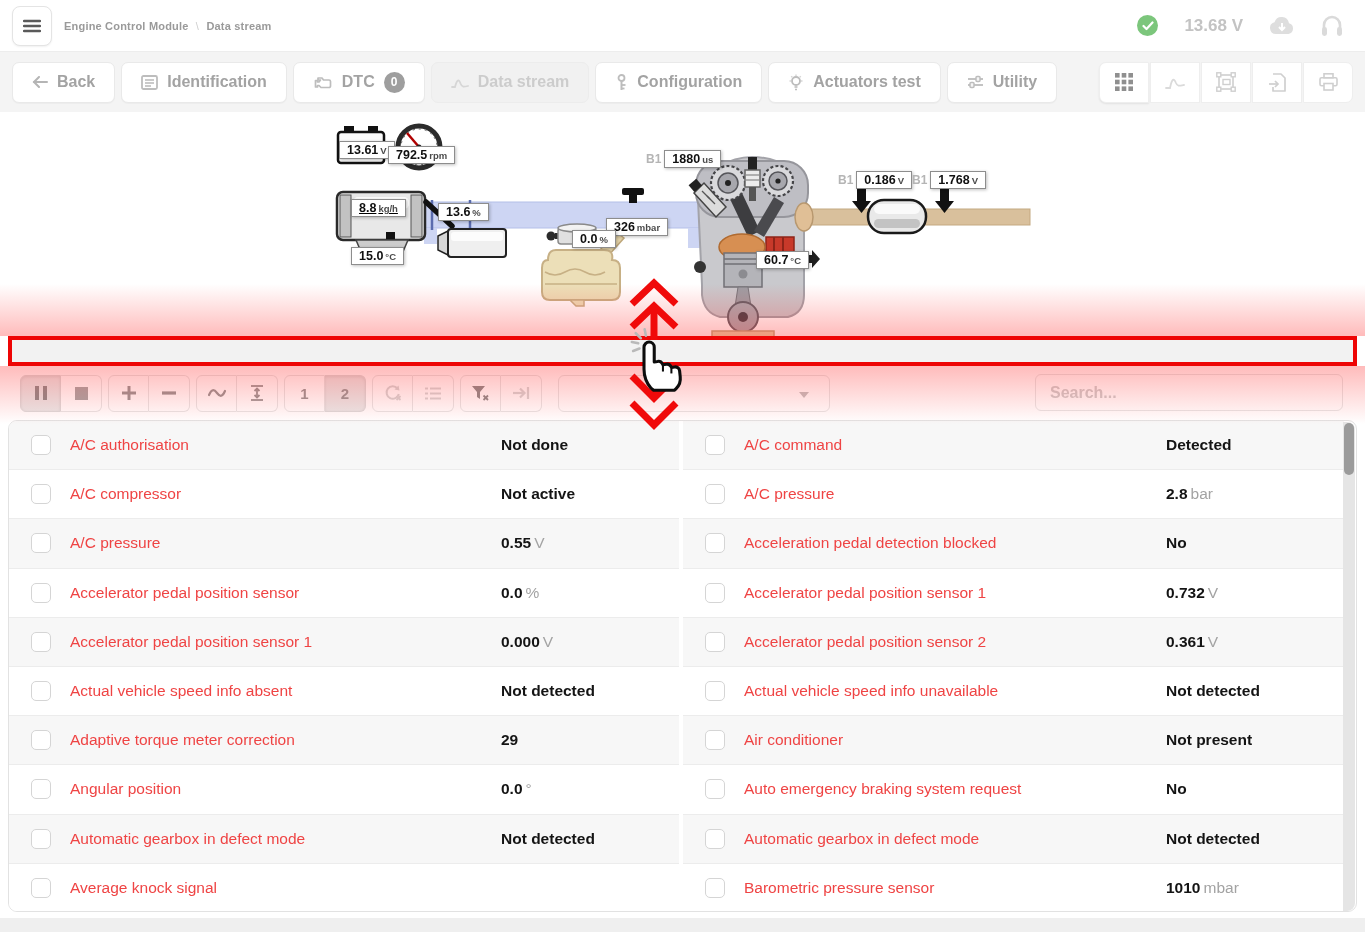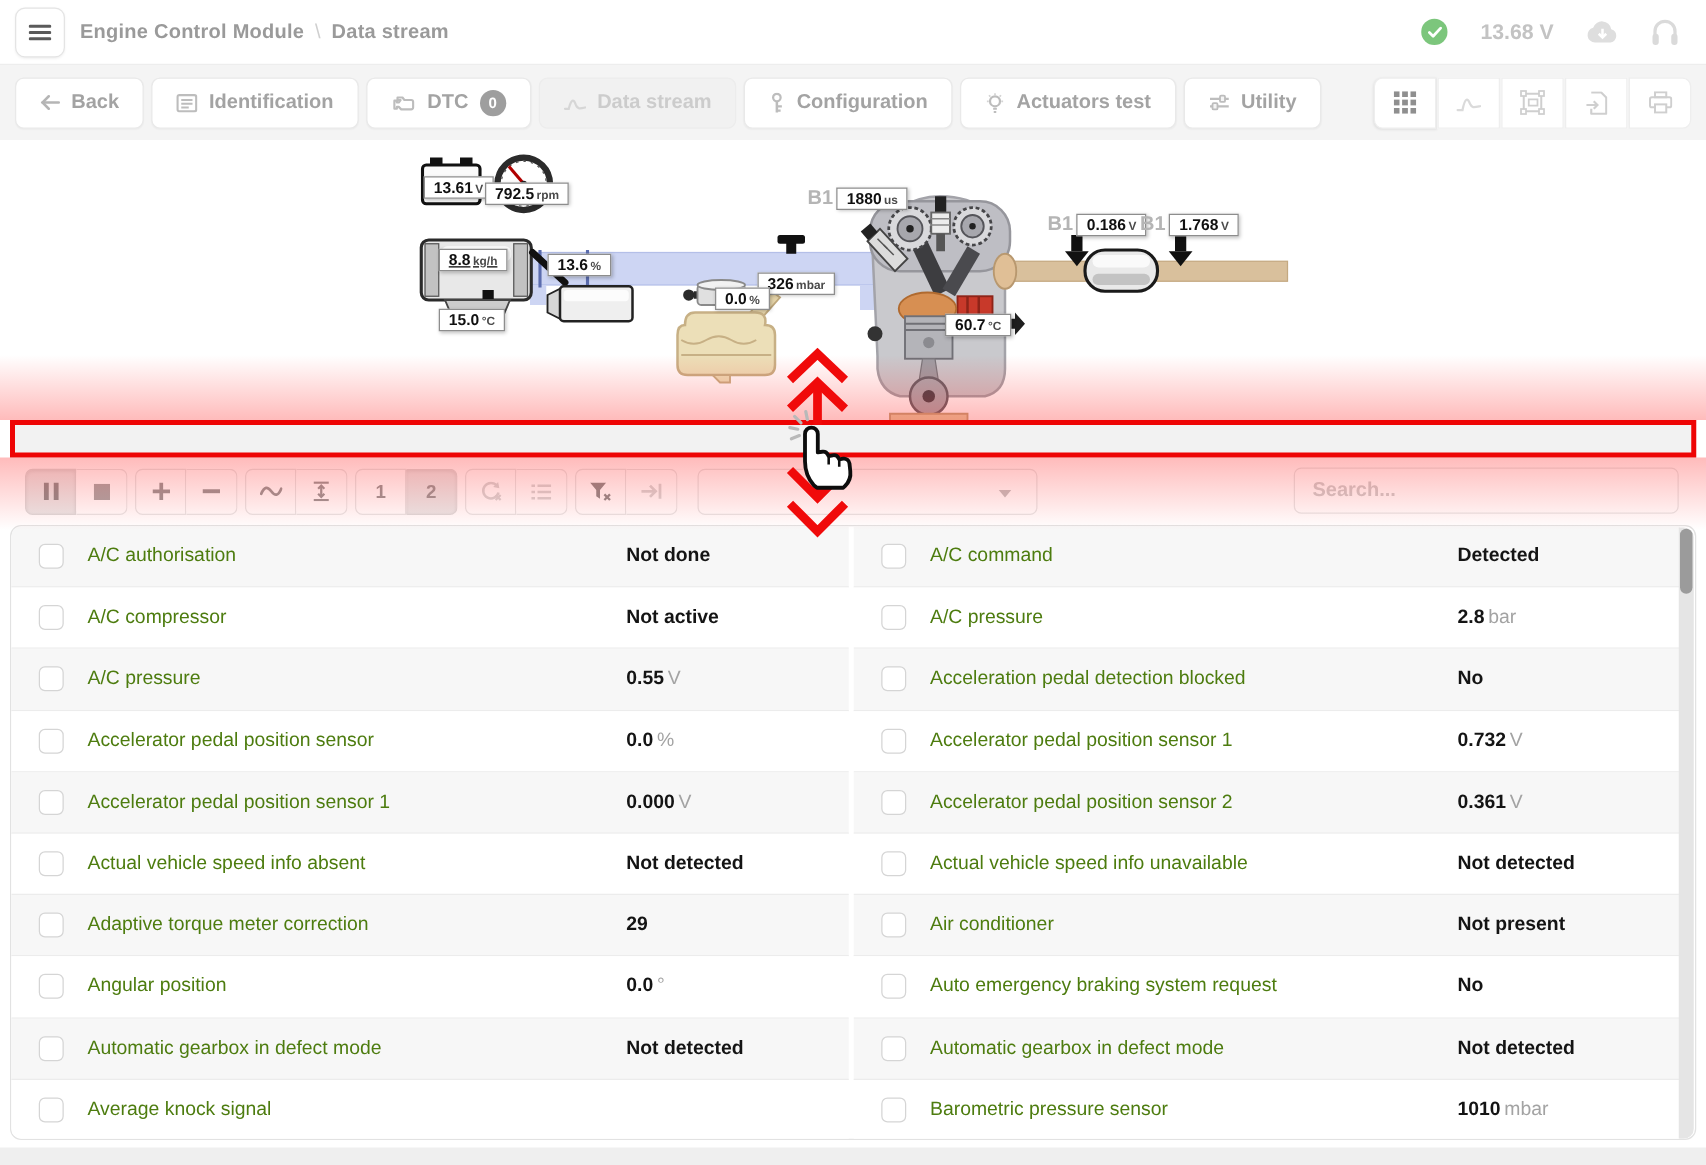--- a/index.html
+++ b/index.html
@@ -6,21 +6,21 @@
   html,body { width:1365px; height:932px; overflow:hidden; }
   body { font-family:"Liberation Sans", sans-serif; background:#efefef; position:relative; }
 
   
   .topbar { position:absolute; top:0; left:0; width:1365px; height:52px; background:#fff;
             border-bottom:1px solid #ededed; display:flex; align-items:center; z-index:5; }
   .menu-btn { width:40px; height:40px; margin-left:12px; background:#fff; border:1px solid #e4e4e4;
               border-radius:8px; box-shadow:0 1px 2px rgba(0,0,0,.06); display:flex; align-items:center;
               justify-content:center; cursor:pointer; }
   .menu-btn svg { display:block; }
-  .breadcrumb { margin-left:12px; font-size:16px; font-weight:700; color:#9a9a9a; letter-spacing:.2px; }
+  .breadcrumb { margin-left:12px; font-size:11px; font-weight:700; color:#9a9a9a; letter-spacing:.2px; }
   .breadcrumb .sep { color:#cfcfcf; font-weight:400; margin:0 4px; }
   .topbar-right { margin-left:auto; display:flex; align-items:center; gap:26px; margin-right:22px; }
   .check-circle { width:21px; height:21px; border-radius:50%; background:#7cc67c; display:flex;
                   align-items:center; justify-content:center; }
   .voltage { font-size:17px; font-weight:700; color:#c3c3c3; }
 
   
   .tabbar { position:absolute; top:52px; left:0; width:1365px; height:60px; background:#f4f4f4;
             display:flex; align-items:center; z-index:5; }
   .tab { height:41px; margin-left:6px; padding:0 19px; background:#fff; border:1px solid #e9e9e9;
@@ -38,21 +38,21 @@
   .vg-btn:last-child  { border-radius:0 7px 7px 0; }
   .vg-btn.active { box-shadow:0 1px 2px rgba(0,0,0,.08); }
 
   
   .content { position:absolute; top:112px; left:0; width:1365px; height:806px; background:#fff; }
 
   
   .diagram { position:absolute; top:0; left:0; width:1365px; height:224px; }
   .diagram svg.art { position:absolute; top:0; left:0; }
   .dlabel-wrap { position:absolute; display:flex; align-items:center; gap:3px; }
-  .bank { color:#b5b5b5; font-size:16px; font-weight:700; }
+  .bank { color:#b5b5b5; font-size:12px; font-weight:700; }
   .dlabel { background:#fff; border:1px solid #8d8d8d; box-shadow:1px 1px 3px rgba(0,0,0,.25);
             padding:1px 7px; font-size:12.5px; font-weight:700; color:#101010; white-space:nowrap; }
   .dlabel .u { font-size:9.5px; color:#4a4a4a; margin-left:2px; }
 
   
   .red-splitter { position:absolute; top:224px; left:8px; width:1349px; height:30px; background:#f2f2f2;
                   border:4px solid #ee0505; z-index:8; cursor:row-resize; }
   .glow-top, .glow-bottom { position:absolute; left:0; width:1365px; pointer-events:none; z-index:7; }
   .glow-top    { top:172px; height:52px; background:linear-gradient(to bottom, rgba(255,30,30,0), rgba(255,30,30,.30)); }
   .glow-bottom { top:254px; height:58px; background:linear-gradient(to bottom, rgba(255,30,30,.30), rgba(255,30,30,0)); }
@@ -83,21 +83,21 @@
 
   
   .table-wrap { position:absolute; top:308px; left:8px; width:1349px; height:492px; background:#fff;
                 border:1px solid #e2e2e2; border-radius:9px; overflow:hidden; display:flex; }
   .tcol { width:670px; }
   .tcol.right { margin-left:4px; width:661px; }
   .trow { height:49.2px; display:flex; align-items:center; border-bottom:1px solid #ececec; background:#fff; }
   .trow:nth-child(odd) { background:#f7f7f7; }
   .cb { flex:0 0 20px; width:20px; height:20px; margin:0 19px 0 22px; background:#fff;
         border:1px solid #d5d5d5; border-radius:5px; cursor:pointer; }
-  .rlabel { flex:1; font-size:15.5px; color:#4d7c0f; }
+  .rlabel { flex:1; font-size:15.5px; color:#ef4444; }
   .rval { width:178px; font-size:15.5px; color:#141414; }
   .rval b { font-weight:700; color:#141414; }
   .rval .u { font-weight:400; color:#a3a3a3; margin-left:3px; }
   .scrollbar { position:absolute; right:1px; top:1px; height:489px; width:12px; background:#e5e5e5;
                border-radius:0 8px 8px 0; }
   .scrollbar .thumb { position:absolute; top:1px; left:1px; width:10px; height:52px; background:#9b9b9b;
                       border-radius:6px; cursor:grab; }
 </style>
 </head>
 <body>

